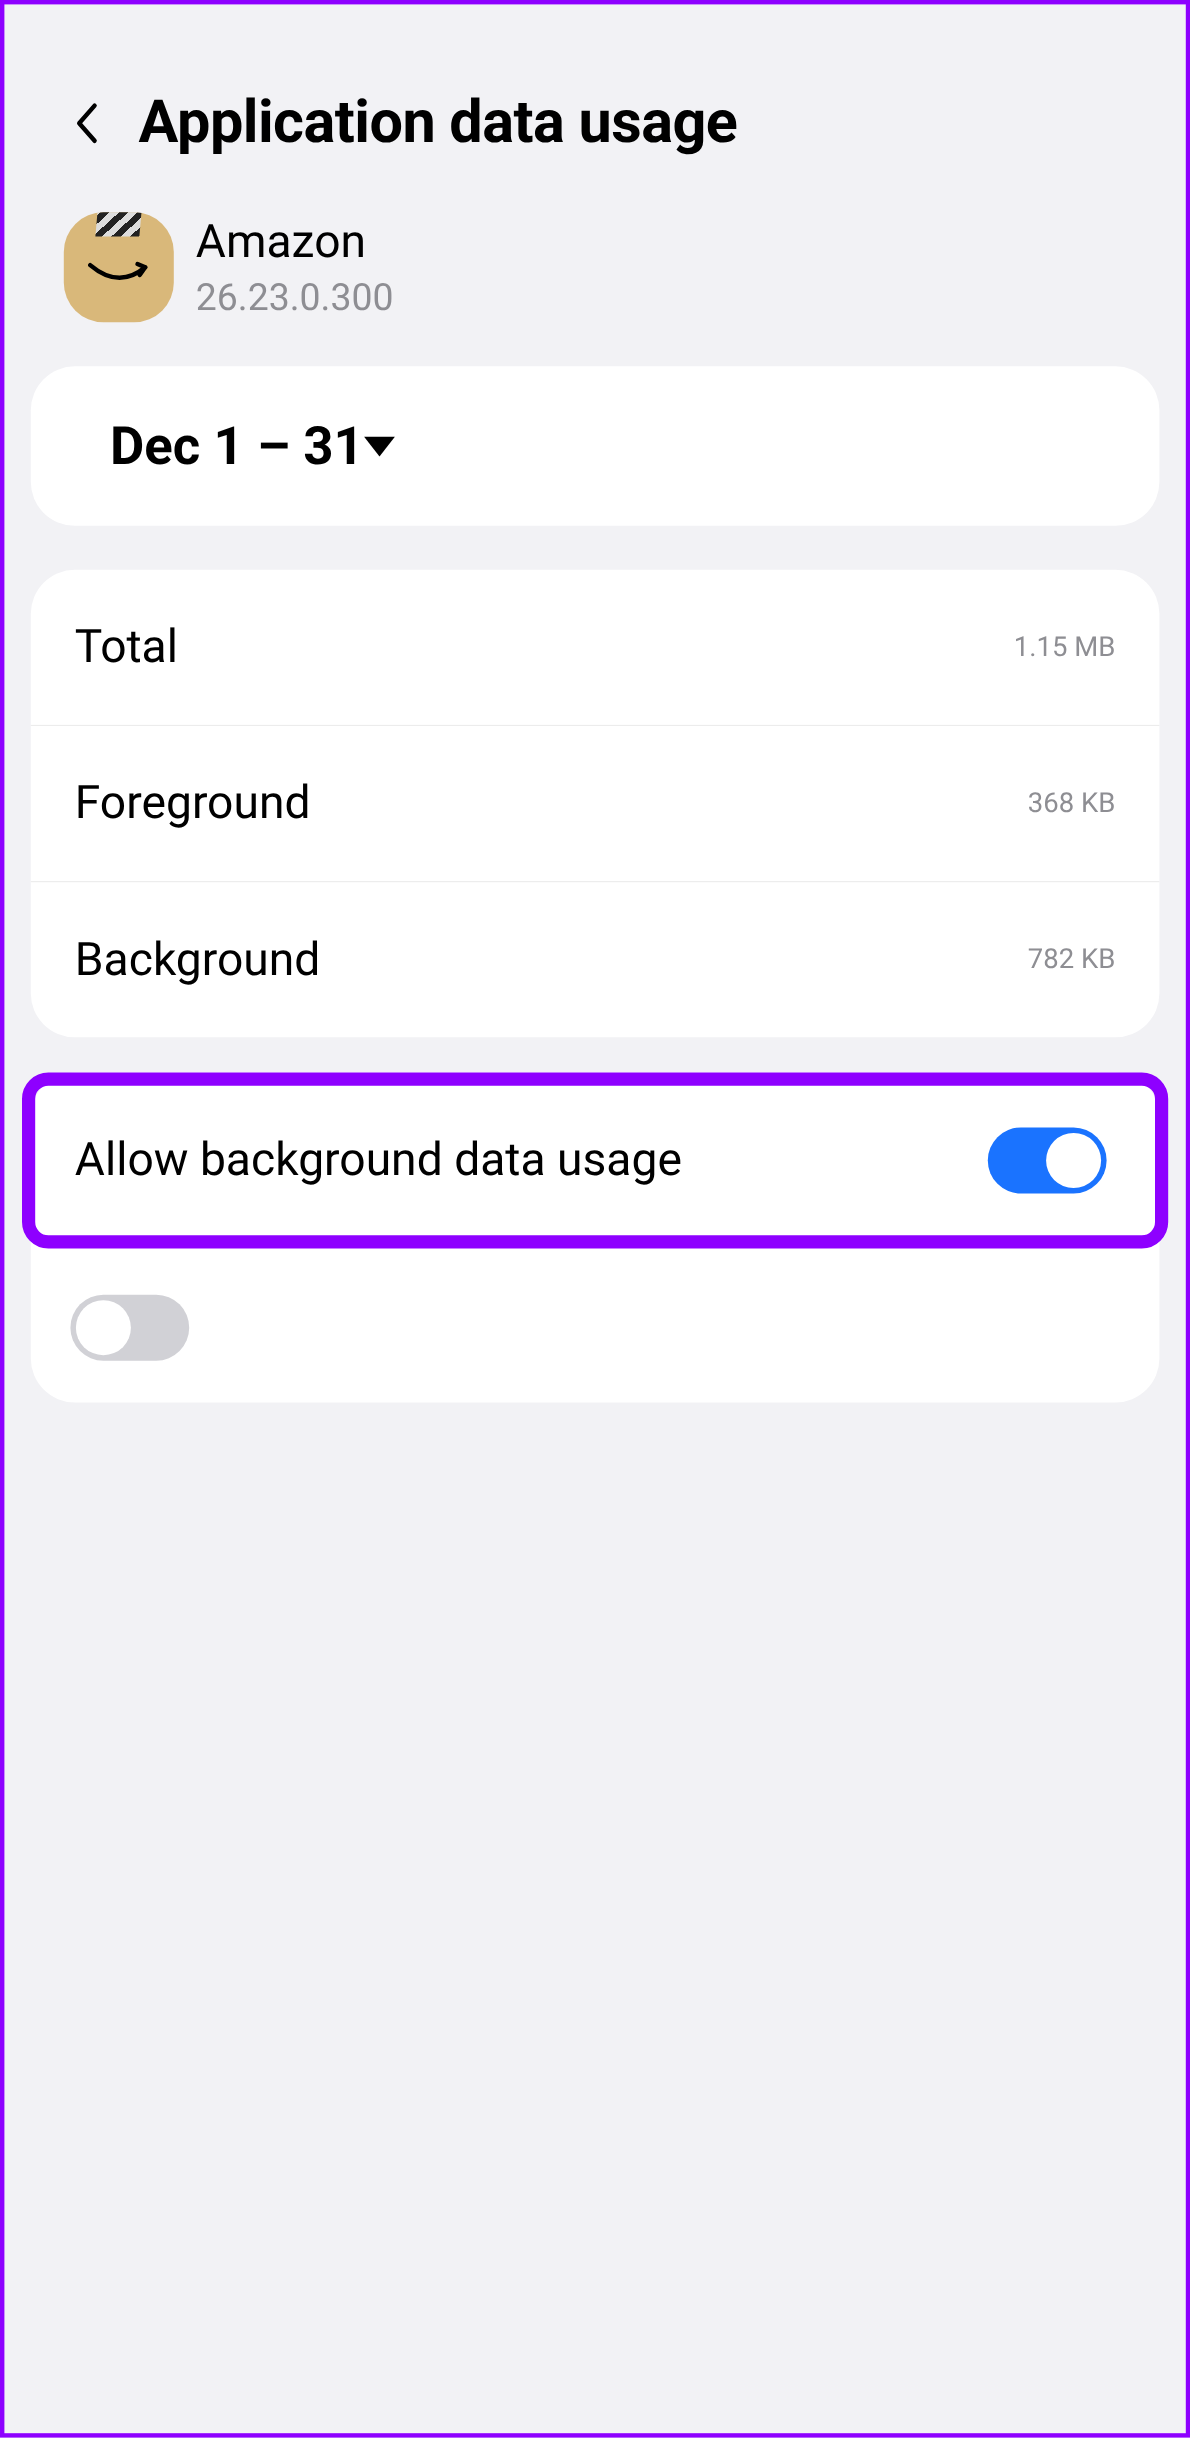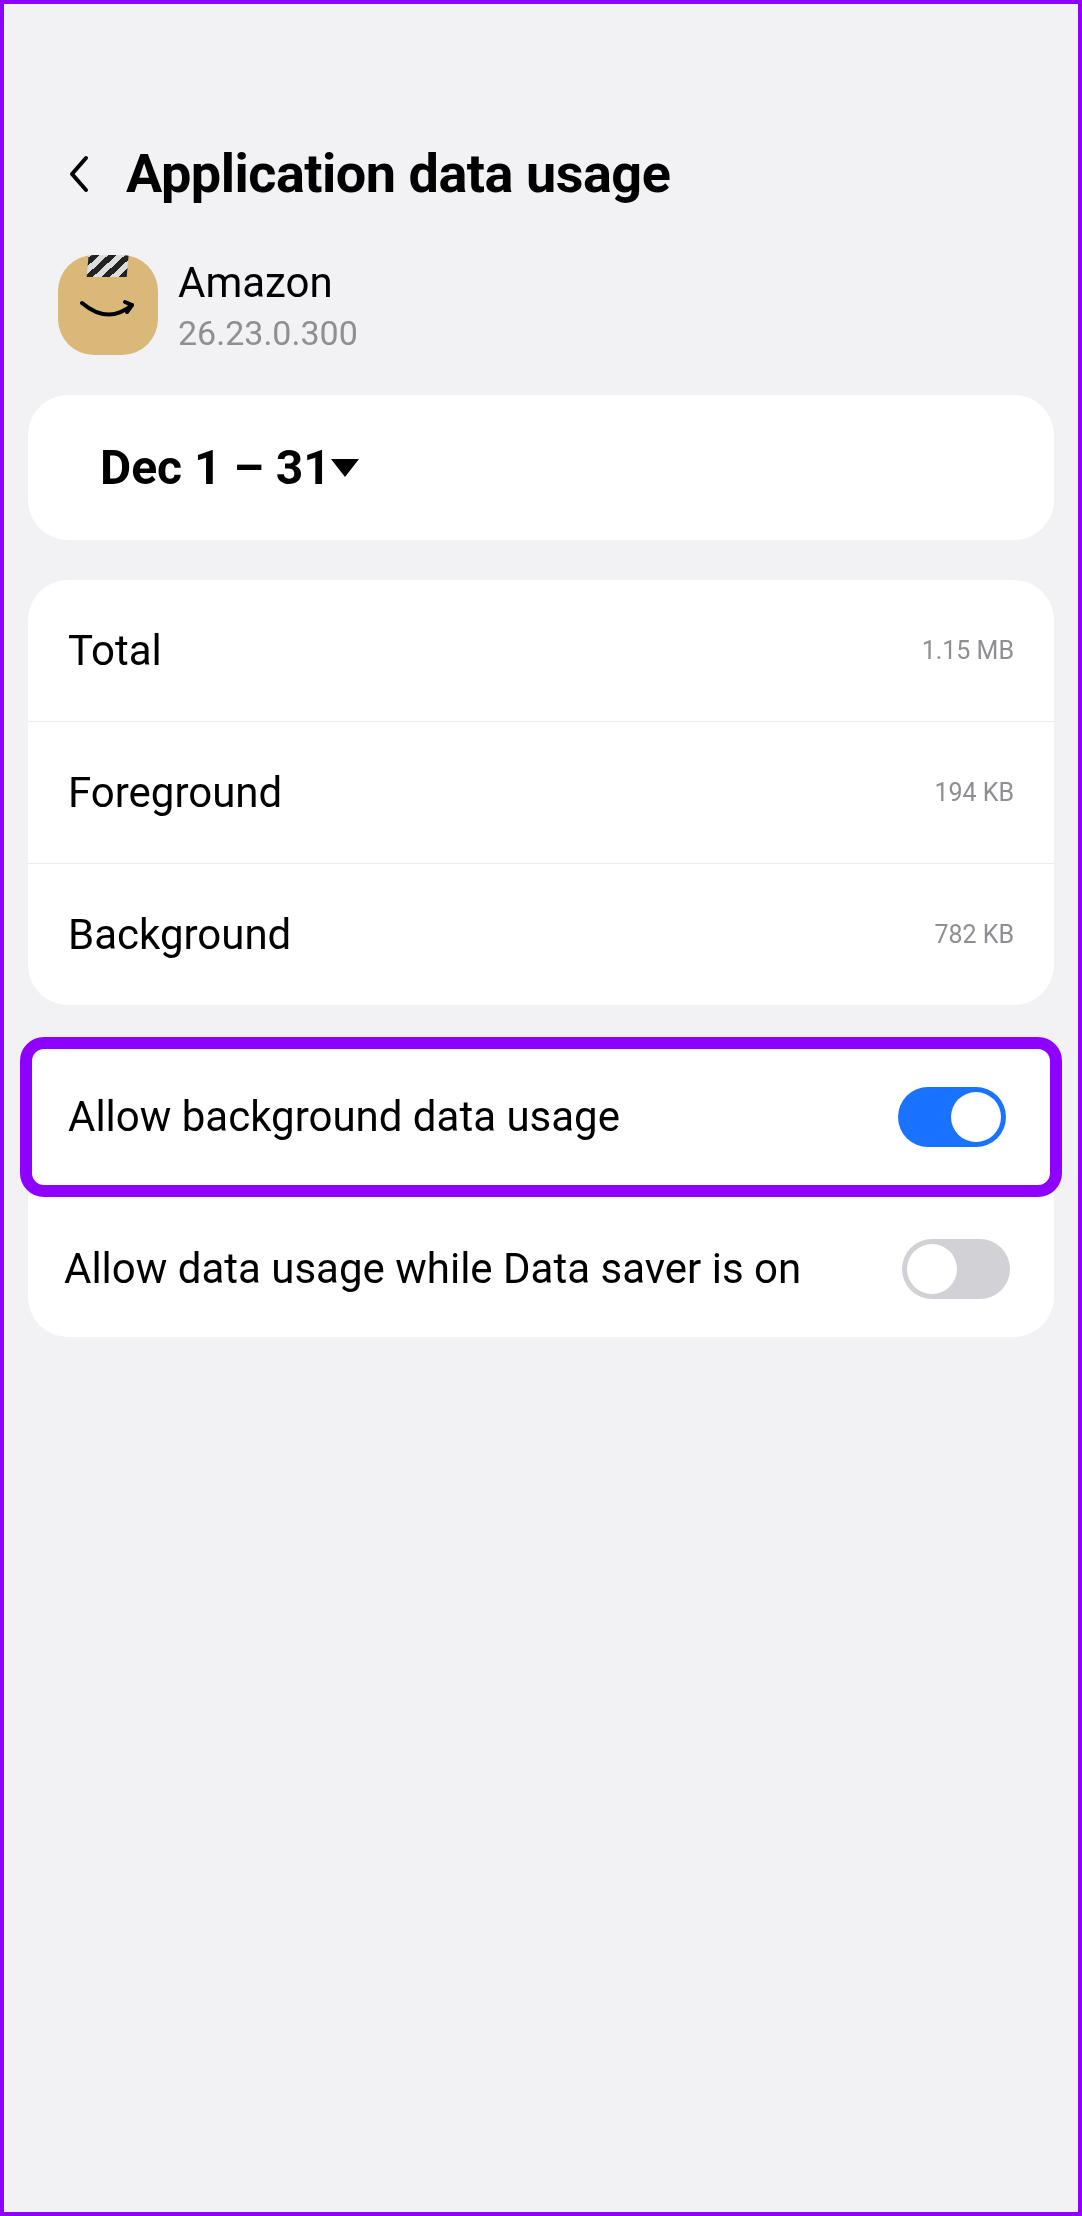--- a/index.html
+++ b/index.html
@@ -5,21 +5,21 @@
     * { margin: 0; padding: 0; box-sizing: border-box; }
     body {
       width: 1082px;
       height: 2216px;
       background: #f2f2f5;
       font-family: -apple-system, BlinkMacSystemFont, "Segoe UI", Roboto, sans-serif;
       border: 4px solid #8e00ff;
       padding: 0;
       position: relative;
     }
-    .container { padding: 40px 24px; margin-top: 48px; }
+    .container { padding: 26px 24px; }
     .header {
       display: flex;
       align-items: center;
       gap: 28px;
       padding: 50px 20px 50px 30px;
     }
     .back-btn {
       width: 40px;
       height: 40px;
       display: flex;
@@ -186,35 +186,34 @@
     </div>
   </div>
 
   <div class="card stats-card">
     <div class="stat-row">
       <span class="stat-label">Total</span>
       <span class="stat-value">1.15 MB</span>
     </div>
     <div class="stat-row">
       <span class="stat-label">Foreground</span>
-      <span class="stat-value">194 KB</span>
+      <span class="stat-value">368 KB</span>
     </div>
     <div class="stat-row">
       <span class="stat-label">Background</span>
       <span class="stat-value">782 KB</span>
     </div>
   </div>
 
   <div class="card toggles-card">
     <div class="toggle-row highlighted">
       <span class="toggle-label">Allow background data usage</span>
       <div class="switch on">
         <div class="knob"></div>
       </div>
     </div>
     <div class="toggle-row">
-      <span class="toggle-label">Allow data usage while Data saver is on</span>
       <div class="switch off">
         <div class="knob"></div>
       </div>
     </div>
   </div>
 </div>
 
 </body></html>

